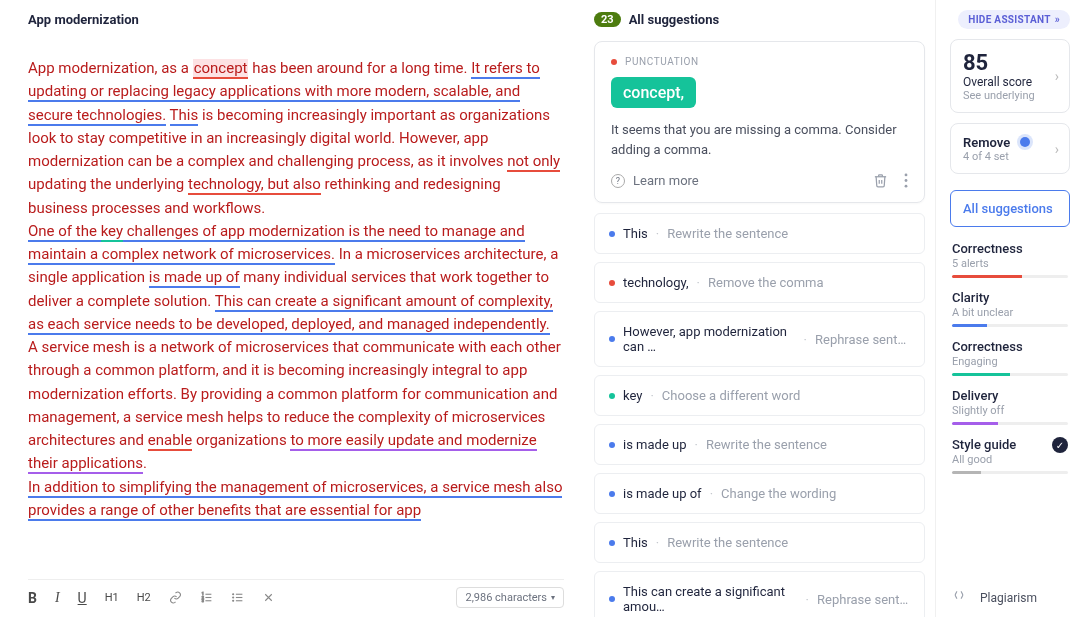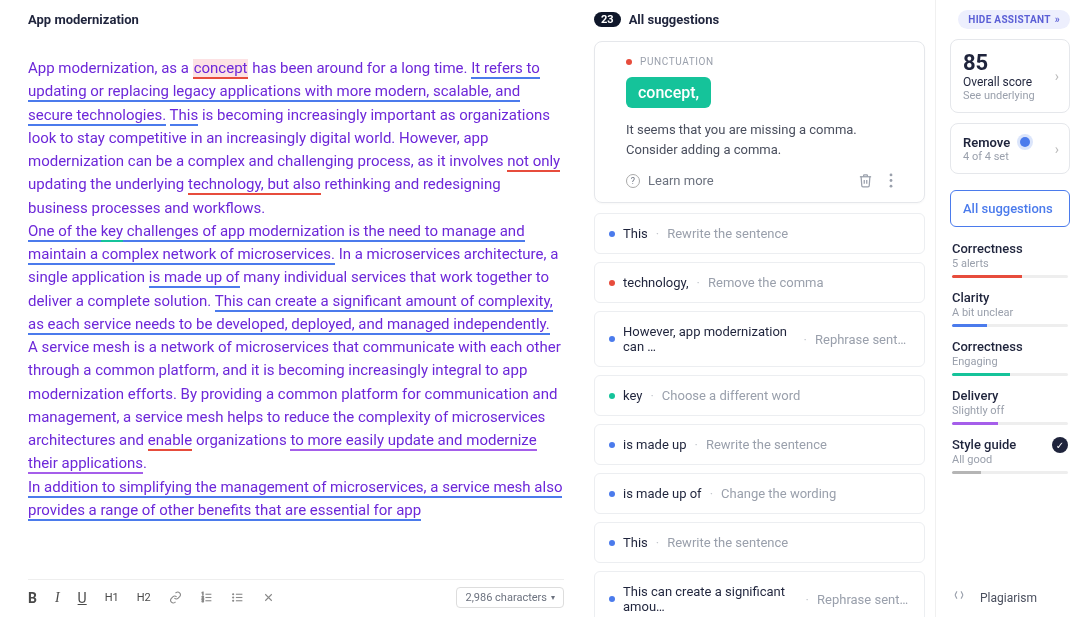--- a/index.html
+++ b/index.html
@@ -23,21 +23,21 @@
   font-size: 13px;
   font-weight: 700;
   color: #1f243c;
   margin-bottom: 30px;
 }
 .doc-body {
   flex: 1;
   overflow: hidden;
   font-size: 15px;
   line-height: 1.55;
-  color: #6d28d9;
+  color: #b91c1c;
 }
 .doc-body p { margin-bottom: 0; }
 .ul-red { border-bottom: 2px solid #e74c3c; }
 .ul-blue { border-bottom: 2px solid #4b7bec; }
 .ul-green { border-bottom: 2px solid #15c39a; }
 .ul-purple { border-bottom: 2px solid #a55eea; }
 .hl-concept { background: #fde2e4; padding: 0 1px; }
 .toolbar {
   height: 30px;
   display: flex;
@@ -69,32 +69,32 @@
   flex-direction: column;
   overflow: hidden;
 }
 .sugg-header {
   display: flex;
   align-items: center;
   gap: 8px;
   margin-bottom: 14px;
 }
 .sugg-count {
-  background: #0f172a;
+  background: #4d7c0f;
   color: #fff;
   font-size: 11px;
   font-weight: 700;
   border-radius: 10px;
   padding: 1px 7px;
 }
 .sugg-title { font-size: 13px; font-weight: 700; }
 .card {
   border: 1px solid #e5e7eb;
   border-radius: 8px;
-  padding: 14px 31px;
+  padding: 14px 16px;
   margin-bottom: 10px;
   box-shadow: 0 1px 2px rgba(0,0,0,0.03);
 }
 .card-top { display: flex; align-items: center; gap: 8px; margin-bottom: 10px; }
 .dot { width: 6px; height: 6px; border-radius: 50%; display: inline-block; flex-shrink:0; }
 .dot-red { background: #e74c3c; }
 .dot-blue { background: #4b7bec; }
 .dot-green { background: #15c39a; }
 .punct-label { font-size: 10px; letter-spacing: 0.6px; color: #9aa0ac; }
 .correction-chip {

